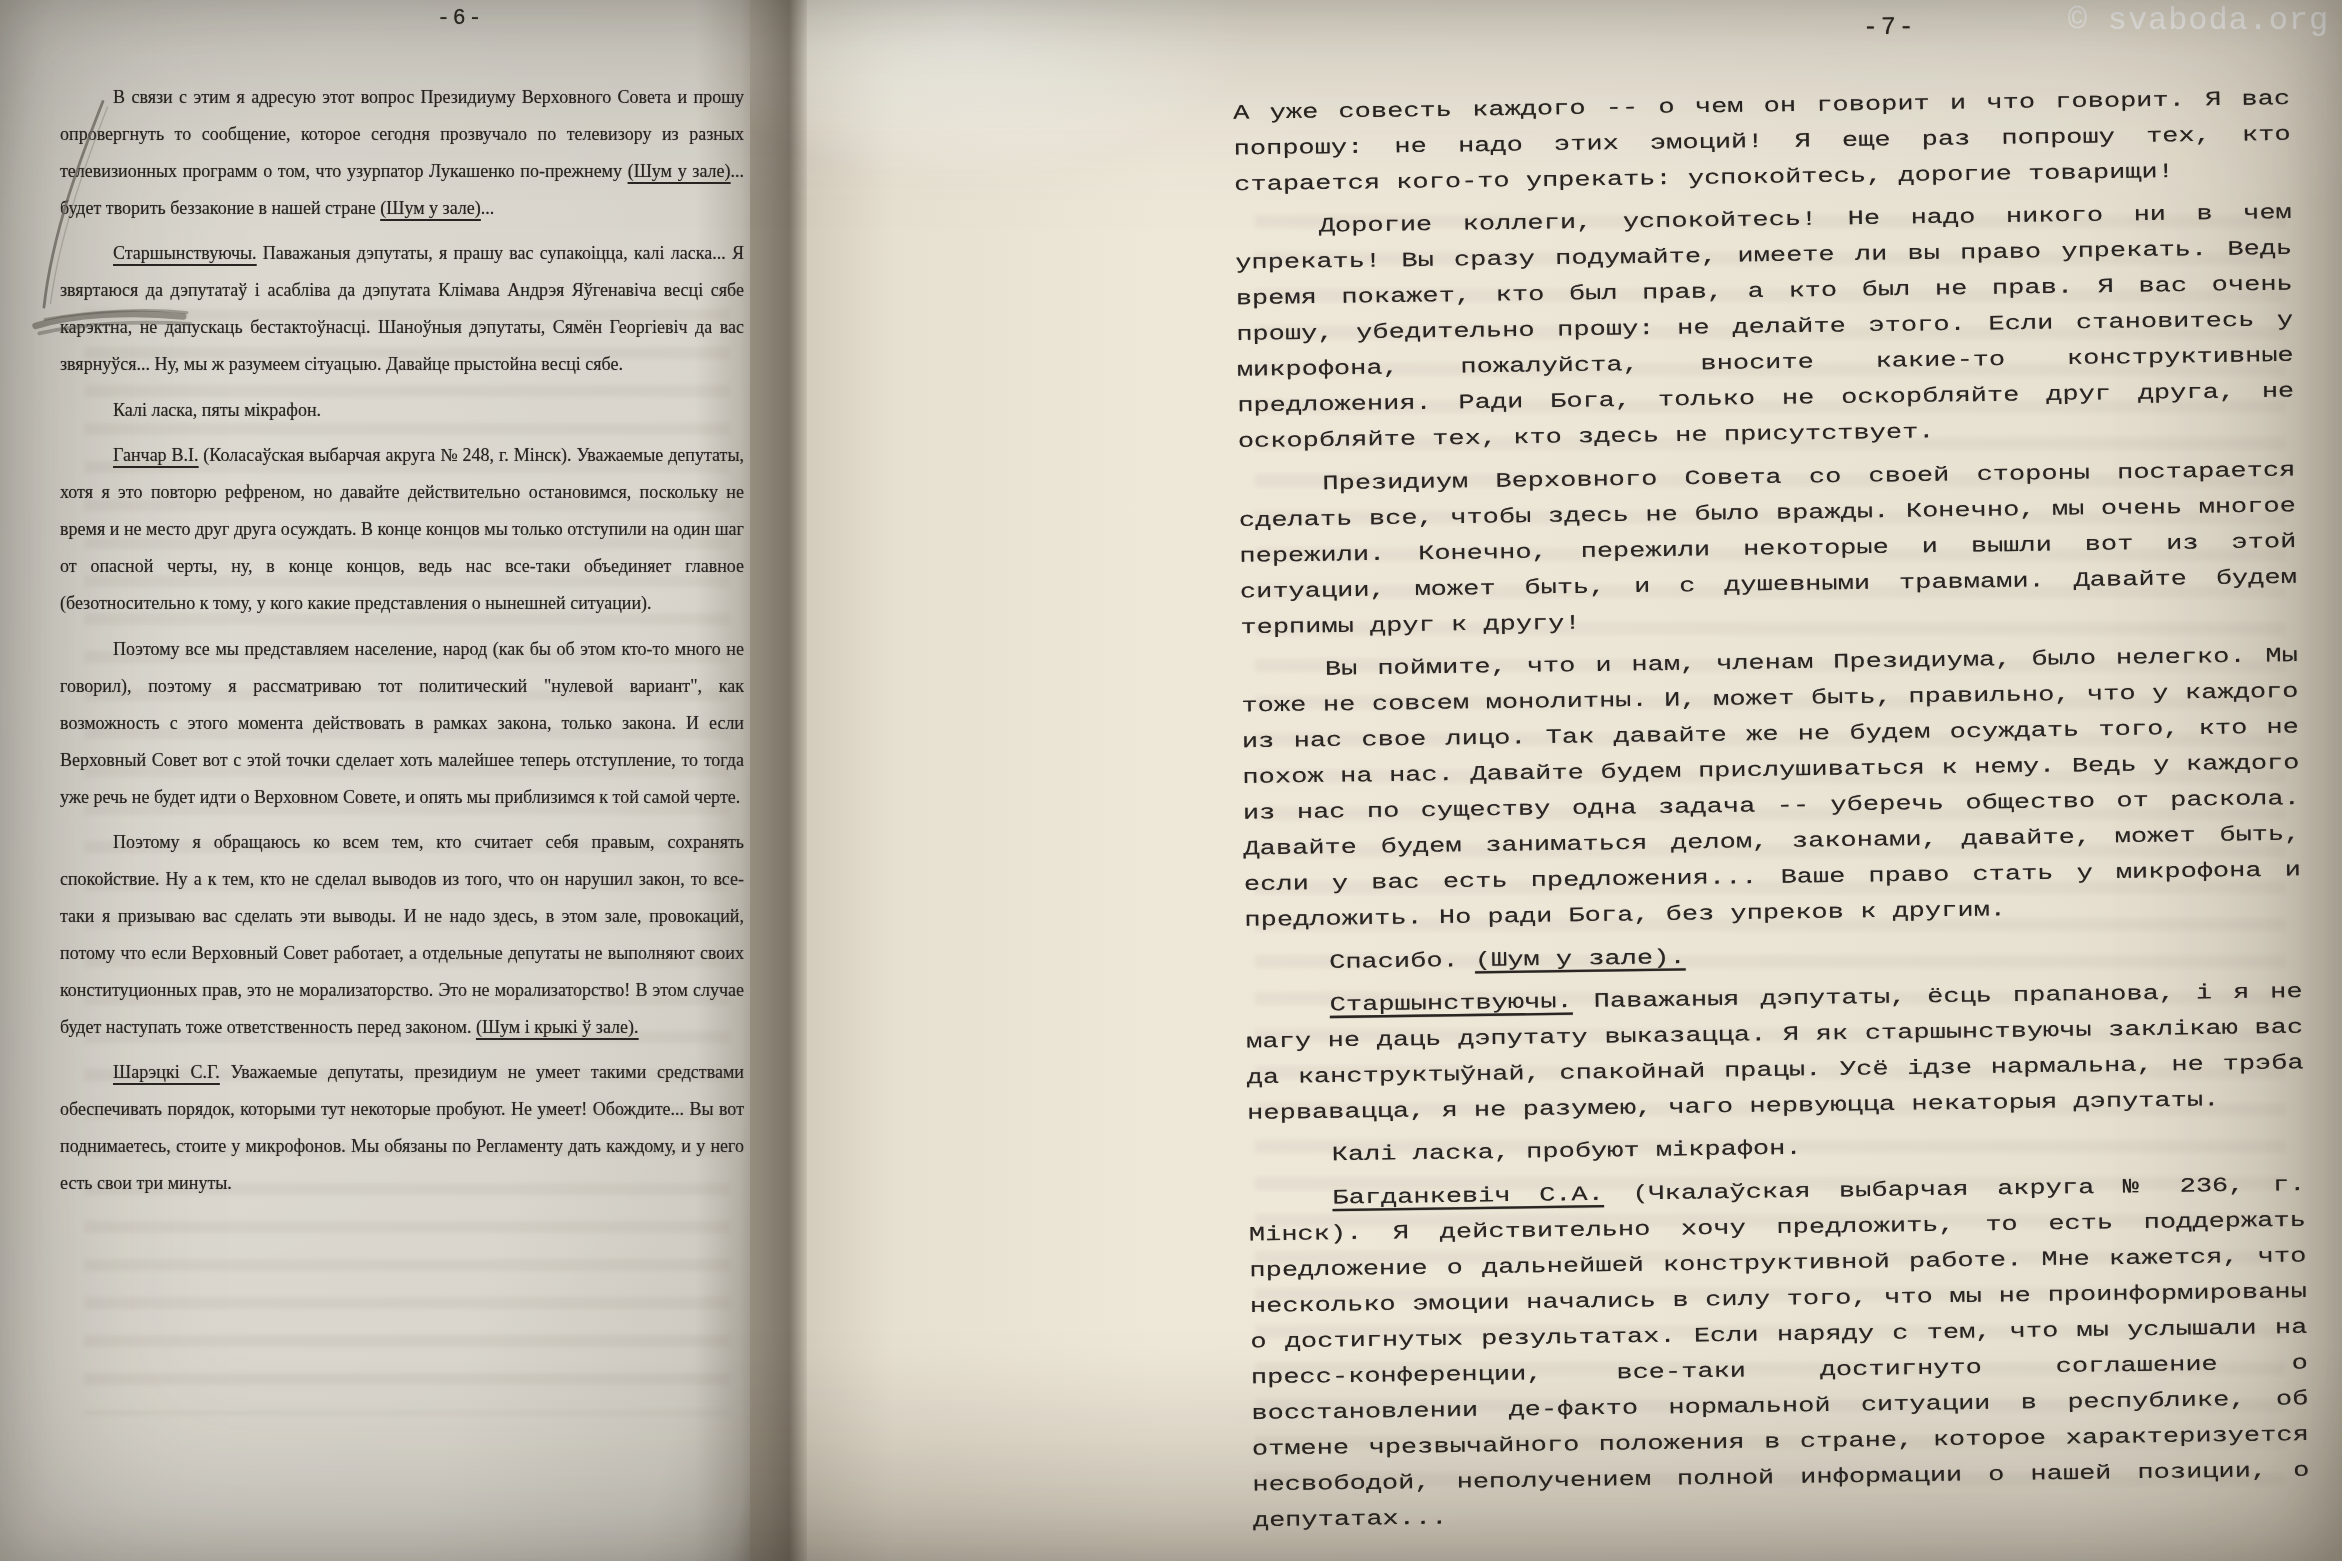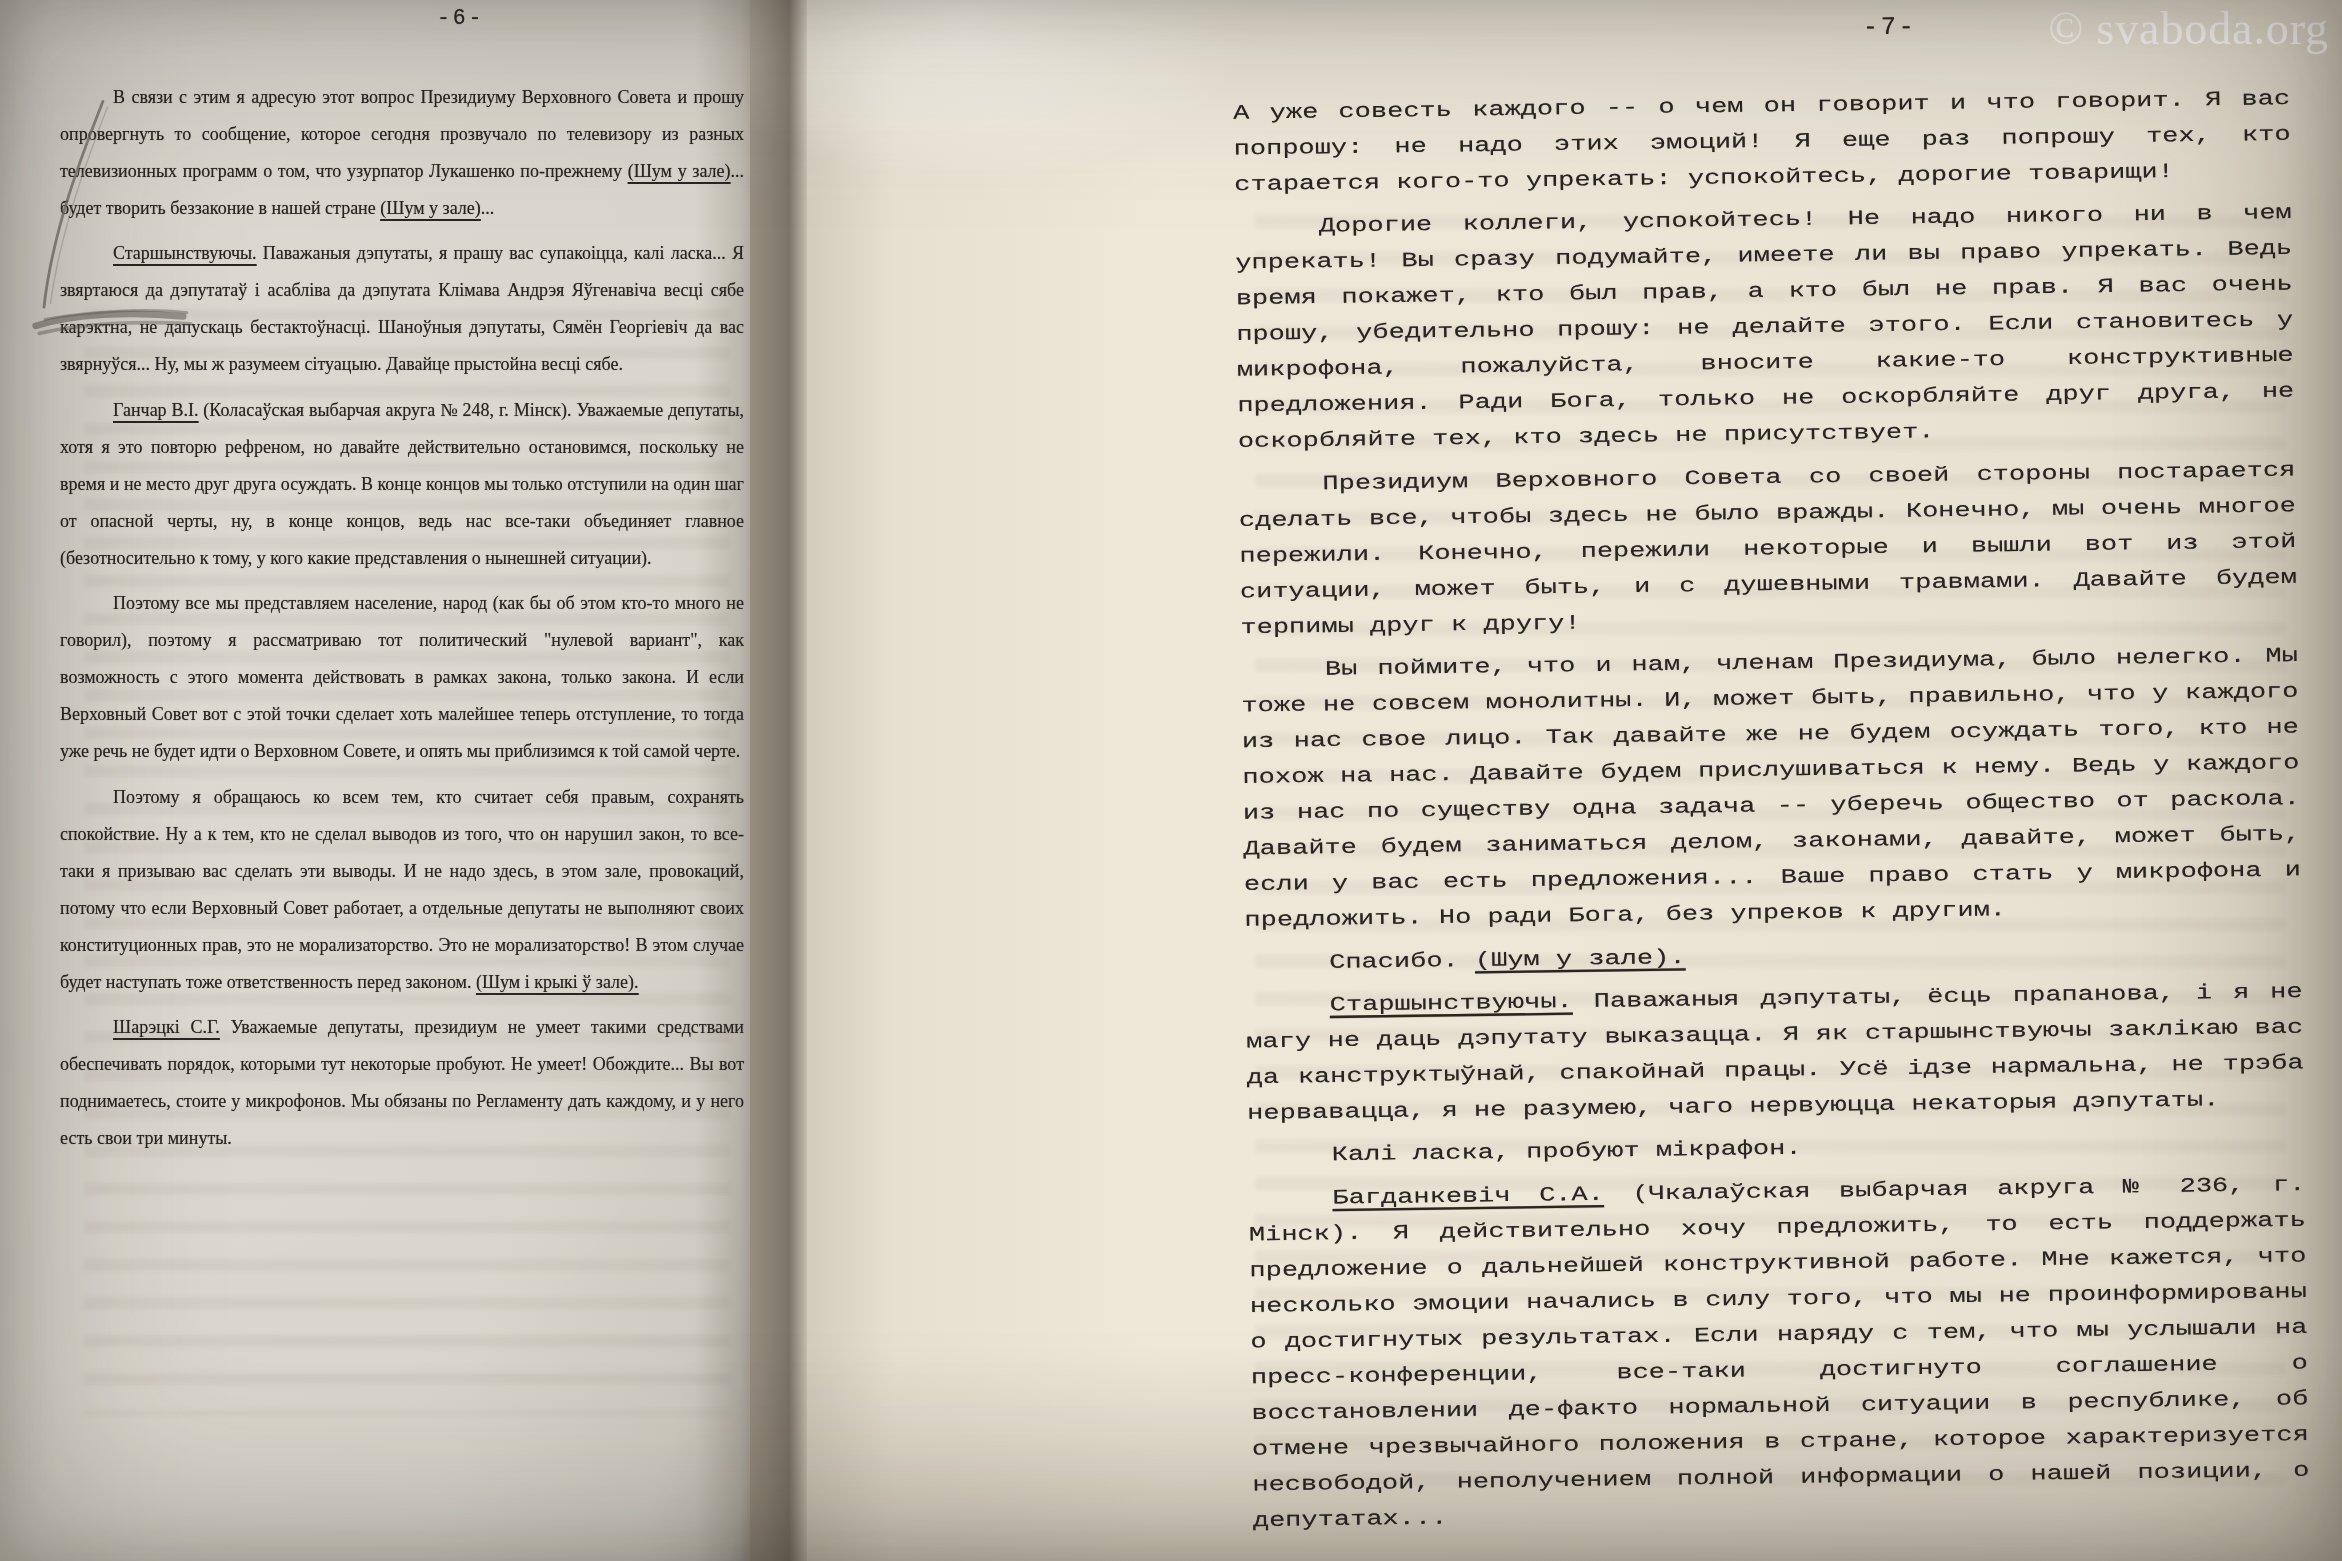--- a/index.html
+++ b/index.html
@@ -42,22 +42,22 @@
        rgba(118,108,92,0.08) 0 13px, rgba(118,108,92,0) 13px 37px);}
 
   
   .pagenum{position:absolute;color:#2c2824;letter-spacing:2.8px;
     text-shadow:0 0 0.9px rgba(44,40,36,0.6);}
   .pn-left{left:437px;top:5.6px;font-size:21.5px;}
   .pn-right{left:1863px;top:13px;font-size:25px;transform:rotate(-0.8deg);}
 
   
   .watermark{position:absolute;top:1.9px;right:13px;
-    font-family:Liberation Serif, serif;
-    font-size:46px;color:rgba(255,255,255,0.85);letter-spacing:0.9px;
+    font-family:Liberation Mono, monospace;
+    font-size:32px;color:rgba(255,255,255,0.85);letter-spacing:0.9px;
     text-shadow:0 0 1.9px rgba(255,255,255,0.25);}
 
   
   .pagetext{color:#292522;text-align:justify;
     text-shadow:0 0 0.9px rgba(41,37,34,0.55);}
   .text-left{position:absolute;left:60px;top:79px;width:684px;
     font-size:18px;line-height:37px;}
   .text-left p{margin:0 0 8.4px 0;text-indent:53px;font-family:Liberation Serif, serif;}
   .text-right{position:absolute;left:1233px;top:96px;width:1057px;
     font-size:27px;line-height:47px;
@@ -83,20 +83,21 @@
   <div class="ghost gr"></div>
 
   <div class="pagenum pn-left">-6-</div>
   <div class="pagenum pn-right">-7-</div>
 
   <div class="watermark">© svaboda.org</div>
 
   <div class="pagetext text-left" id="text-left" style="color: rgb(41, 37, 34);">
       <p><span>В связи с этим я адресую этот вопрос Президиуму Верховного Совета и прошу опровергнуть то сообщение, которое сегодня прозвучало по телевизору из разных телевизионных программ о том, что узурпатор Лукашенко по-прежнему </span><span class="u">(Шум у зале)</span><span>... будет творить беззаконие в нашей стране </span><span class="u">(Шум у зале)</span><span>...</span></p>
       <p><span class="u">Старшынствуючы.</span><span> Паважаныя дэпутаты, я прашу вас супакоіцца, калі ласка... Я звяртаюся да дэпутатаў і асабліва да дэпутата Клімава Андрэя Яўгенавіча весці сябе карэктна, не дапускаць бестактоўнасці. Шаноўныя дэпутаты, Сямён Георгіевіч да вас звярнуўся... Ну, мы ж разумеем сітуацыю. Давайце прыстойна весці сябе.</span></p>
+      <p><span>Калі ласка, пяты мікрафон.</span></p>
       <p><span class="u">Ганчар В.І.</span><span> (Коласаўская выбарчая акруга № 248, г. Мінск). Уважаемые депутаты, хотя я это повторю рефреном, но давайте действительно остановимся, поскольку не время и не место друг друга осуждать. В конце концов мы только отступили на один шаг от опасной черты, ну, в конце концов, ведь нас все-таки объединяет главное (безотносительно к тому, у кого какие представления о нынешней ситуации).</span></p>
       <p><span>Поэтому все мы представляем население, народ (как бы об этом кто-то много не говорил), поэтому я рассматриваю тот политический "нулевой вариант", как возможность с этого момента действовать в рамках закона, только закона. И если Верховный Совет вот с этой точки сделает хоть малейшее теперь отступление, то тогда уже речь не будет идти о Верховном Совете, и опять мы приблизимся к той самой черте.</span></p>
       <p><span>Поэтому я обращаюсь ко всем тем, кто считает себя правым, сохранять спокойствие. Ну а к тем, кто не сделал выводов из того, что он нарушил закон, то все-таки я призываю вас сделать эти выводы. И не надо здесь, в этом зале, провокаций, потому что если Верховный Совет работает, а отдельные депутаты не выполняют своих конституционных прав, это не морализаторство. Это не морализаторство! В этом случае будет наступать тоже ответственность перед законом. </span><span class="u">(Шум і крыкі ў зале).</span></p>
       <p><span class="u">Шарэцкі С.Г.</span><span> Уважаемые депутаты, президиум не умеет такими средствами обеспечивать порядок, которыми тут некоторые пробуют. Не умеет! Обождите... Вы вот поднимаетесь, стоите у микрофонов. Мы обязаны по Регламенту дать каждому, и у него есть свои три минуты.</span></p>
     </div>
   <div class="pagetext text-right" id="text-right" style="color: rgb(41, 37, 34);">
       <p class="no-indent"><span>А уже совесть каждого -- о чем он говорит и что говорит. Я вас попрошу: не надо этих эмоций! Я еще раз попрошу тех, кто старается кого-то упрекать: успокойтесь, дорогие товарищи!</span></p>
       <p><span>Дорогие коллеги, успокойтесь! Не надо никого ни в чем упрекать! Вы сразу подумайте, имеете ли вы право упрекать. Ведь время покажет, кто был прав, а кто был не прав. Я вас очень прошу, убедительно прошу: не делайте этого. Если становитесь у микрофона, пожалуйста, вносите какие-то конструктивные предложения. Ради Бога, только не оскорбляйте друг друга, не оскорбляйте тех, кто здесь не присутствует.</span></p>
       <p><span>Президиум Верховного Совета со своей стороны постарается сделать все, чтобы здесь не было вражды. Конечно, мы очень многое пережили. Конечно, пережили некоторые и вышли вот из этой ситуации, может быть, и с душевными травмами. Давайте будем терпимы друг к другу!</span></p>
       <p><span>Вы поймите, что и нам, членам Президиума, было нелегко. Мы тоже не совсем монолитны. И, может быть, правильно, что у каждого из нас свое лицо. Так давайте же не будем осуждать того, кто не похож на нас. Давайте будем прислушиваться к нему. Ведь у каждого из нас по существу одна задача -- уберечь общество от раскола. Давайте будем заниматься делом, законами, давайте, может быть, если у вас есть предложения... Ваше право стать у микрофона и предложить. Но ради Бога, без упреков к другим.</span></p>

